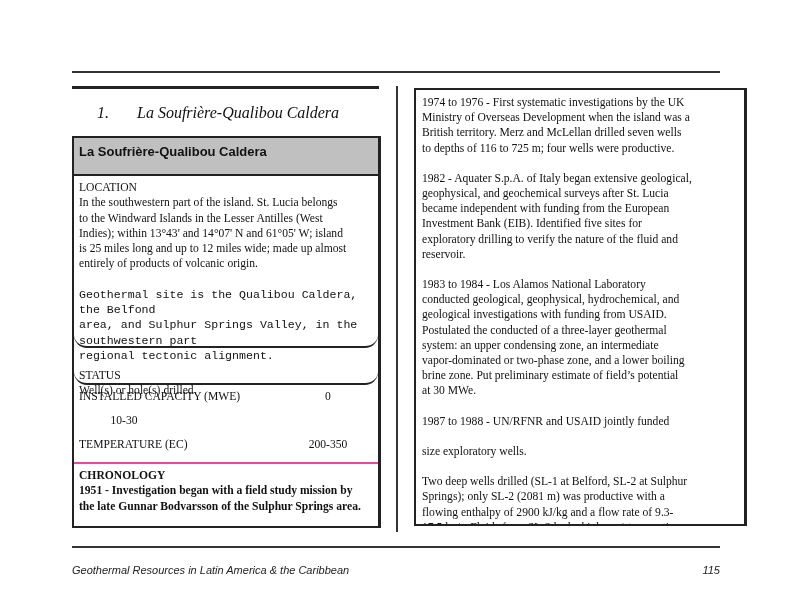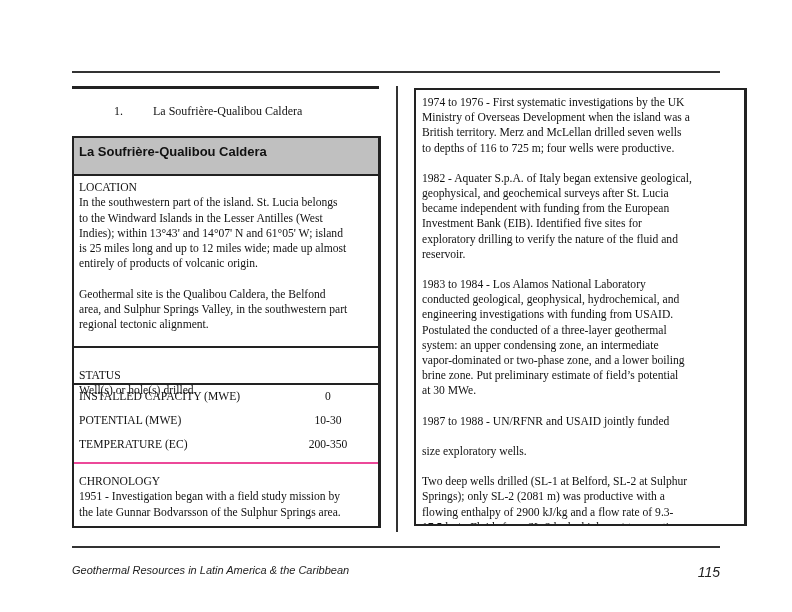--- a/index.html
+++ b/index.html
@@ -4,46 +4,46 @@
   <style>
     html, body { margin: 0; padding: 0; background: #ffffff; }
     body { width: 792px; height: 612px; position: relative; overflow: hidden;
            font-family: "Liberation Serif", serif; color: #111; }
     .rule { position: absolute; background: #333; }
     #top-rule { left: 72px; top: 71px; width: 648px; height: 2px; }
     #bottom-rule { left: 72px; top: 546px; width: 648px; height: 2px; }
     #left-top-rule { left: 72px; top: 86px; width: 307px; height: 3px; background: #222; }
     #col-divider { left: 396px; top: 86px; width: 2px; height: 446px; background: #333; }
 
-    #section-heading { position: absolute; left: 114px; top: 104px; font-size: 12px; }
+    #section-heading { position: absolute; left: 97px; top: 104px; font-size: 16px; font-style: italic; }
     #section-heading .num { display: inline-block; width: 36px; }
 
     #left-box { position: absolute; left: 72px; top: 136px; width: 304px; height: 388px;
                 border: 2px solid #222; border-right-width: 3px; }
     .lb-title { height: 38px; background: #c0c0c0; border-bottom: 2px solid #222;
                 font-family: "Liberation Sans", sans-serif; font-weight: bold; font-size: 13px;
                 padding: 6px 0 0 5px; box-sizing: border-box; }
-    .lb-section { padding: 4px 5px 0 5px; font-size: 11.6px; line-height: 15.3px; box-sizing: border-box; }
+    .lb-section { padding: 4px 5px 0 5px; font-size: 11.6px; line-height: 15.3px; box-sizing: border-box; border-radius: 13px; }
     #location-sec { height: 172px; border-bottom: 2px solid #222; }
-    #location-sec .para2 { margin-top: 15px; }
+    #location-sec .para2 { margin-top: 15px; font-family: Liberation Mono, monospace; }
     #status-sec { height: 37px; border-bottom: 2px solid #222; padding-top: 20px; }
     #metrics-sec { height: 73px; border-bottom: 2px solid #ec4899; padding: 4px 5px 0 5px; }
     .metric-row { display: flex; justify-content: space-between; font-size: 11.6px; height: 24px; line-height: 16px; }
     .metric-val { width: 90px; text-align: center; margin-right: 0; }
-    #chron-sec { padding-top: 10px; }
+    #chron-sec { padding-top: 4px; font-weight: bold; }
 
     #right-box { position: absolute; left: 414px; top: 88px; width: 333px; height: 438px;
                  border: 2px solid #222; border-right-width: 3px; box-sizing: border-box;
                  padding: 5px 6px 0 6px; font-size: 11.6px; line-height: 15.2px; overflow: hidden; }
     #right-box p { margin: 0 0 15px 0; }
 
     #footer-title { position: absolute; left: 72px; top: 564px; font-family: "Liberation Sans", sans-serif;
                     font-style: italic; font-size: 11px; color: #222; }
     #footer-page { position: absolute; right: 72px; top: 564px; font-family: "Liberation Sans", sans-serif;
-                   font-style: italic; font-size: 14px; color: #222; }
+                   font-style: italic; font-size: 11px; color: #222; }
   </style>
 </head>
 <body>
 
 <div class="rule" id="top-rule"></div>
 <div class="rule" id="left-top-rule"></div>
 <div class="rule" id="col-divider"></div>
 
 <div id="section-heading">
   <span class="num">1.</span>
@@ -73,21 +73,20 @@
     <div>STATUS</div>
     <div>Well(s) or hole(s) drilled</div>
   </div>
 
   <div id="metrics-sec">
     <div class="metric-row">
       <span>INSTALLED CAPACITY (MWE)</span>
       <span class="metric-val">0</span>
     </div>
     <div class="metric-row">
-      <span>POTENTIAL (MWE)</span>
       <span class="metric-val">10-30</span>
     </div>
     <div class="metric-row">
       <span>TEMPERATURE (ЕC)</span>
       <span class="metric-val">200-350</span>
     </div>
   </div>
 
   <div class="lb-section" id="chron-sec">
     <div>CHRONOLOGY</div>
@@ -107,21 +106,21 @@
     <span>1982 - Aquater S.p.A. of Italy began extensive geological,</span><br>
     <span>geophysical, and geochemical surveys after St. Lucia</span><br>
     <span>became independent with funding from the European</span><br>
     <span>Investment Bank (EIB).  Identified five sites for</span><br>
     <span>exploratory drilling to verify the nature of the fluid and</span><br>
     <span>reservoir.</span>
   </p>
   <p>
     <span>1983 to 1984 - Los Alamos National Laboratory</span><br>
     <span>conducted geological, geophysical, hydrochemical, and</span><br>
-    <span>engineering investigations with funding from USAID.</span><br>
+    <span>geological investigations with funding from USAID.</span><br>
     <span>Postulated the conducted of a three-layer geothermal</span><br>
     <span>system:  an upper condensing zone, an intermediate</span><br>
     <span>vapor-dominated or two-phase zone, and a lower boiling</span><br>
     <span>brine zone.  Put preliminary estimate of field’s potential</span><br>
     <span>at 30 MWe.</span>
   </p>
   <p>
     <span>1987 to 1988 - UN/RFNR and USAID jointly funded</span><br>
     <br>
     <span>size exploratory wells.</span>

